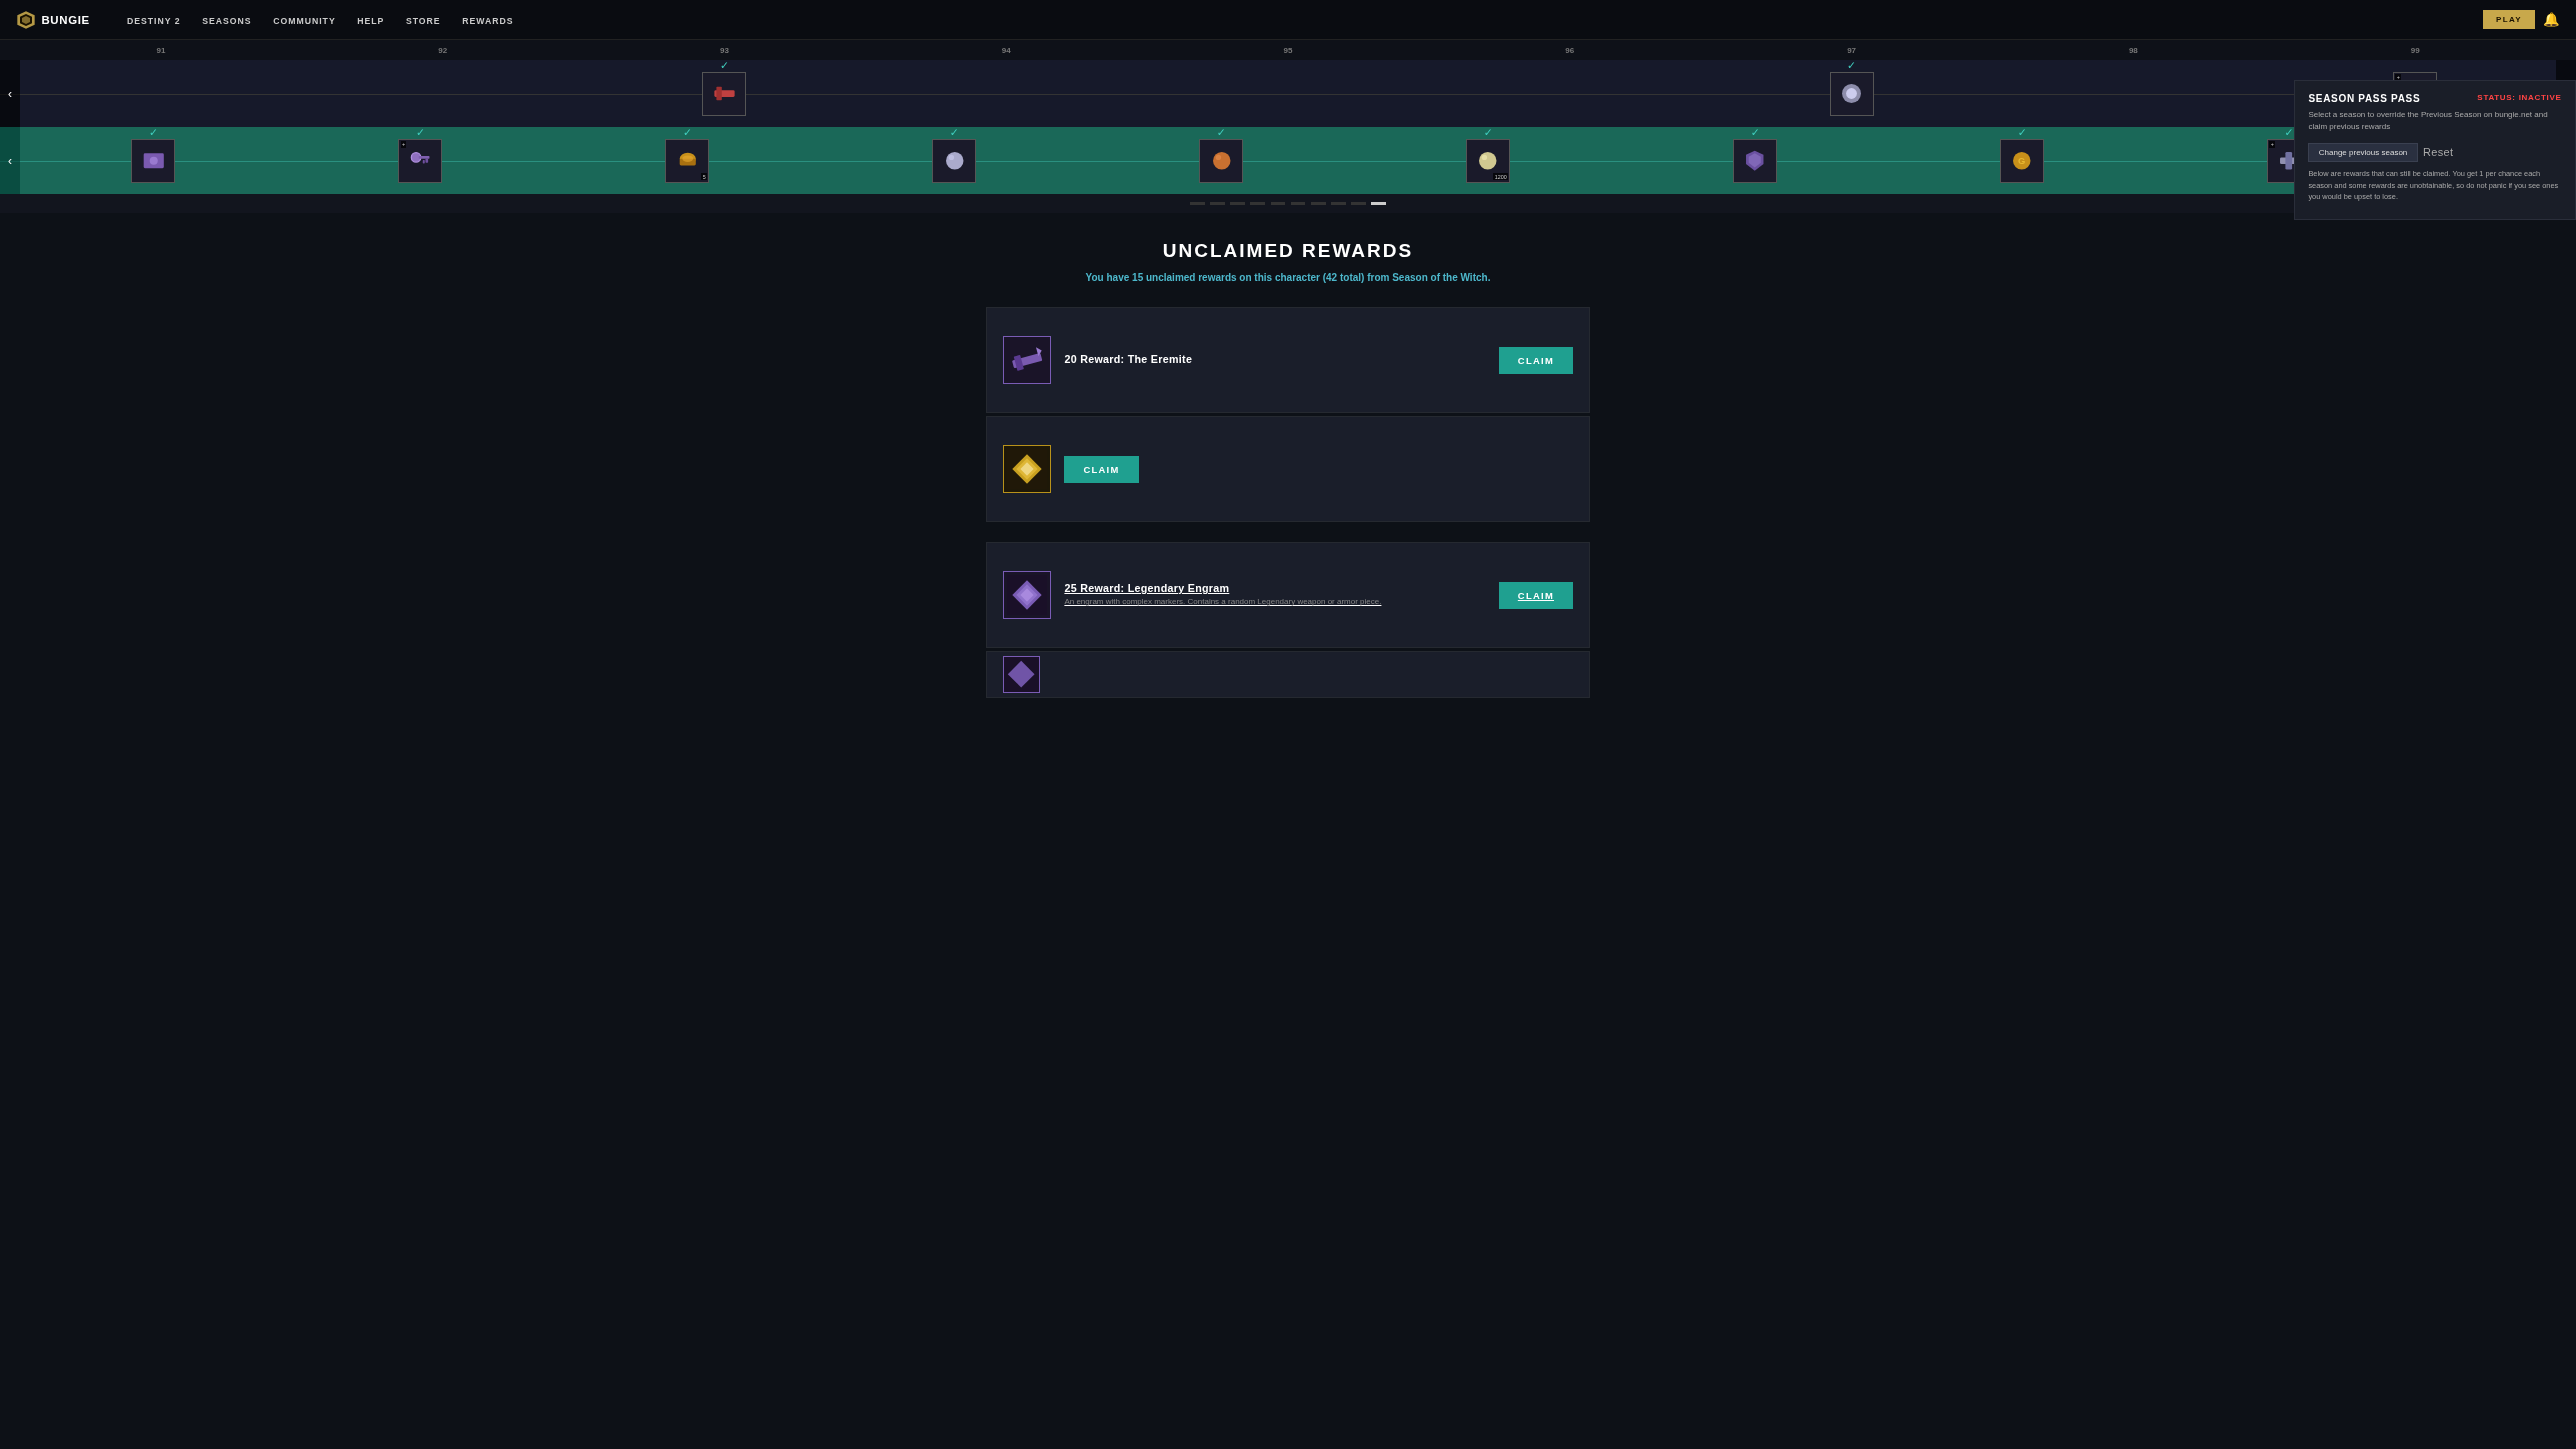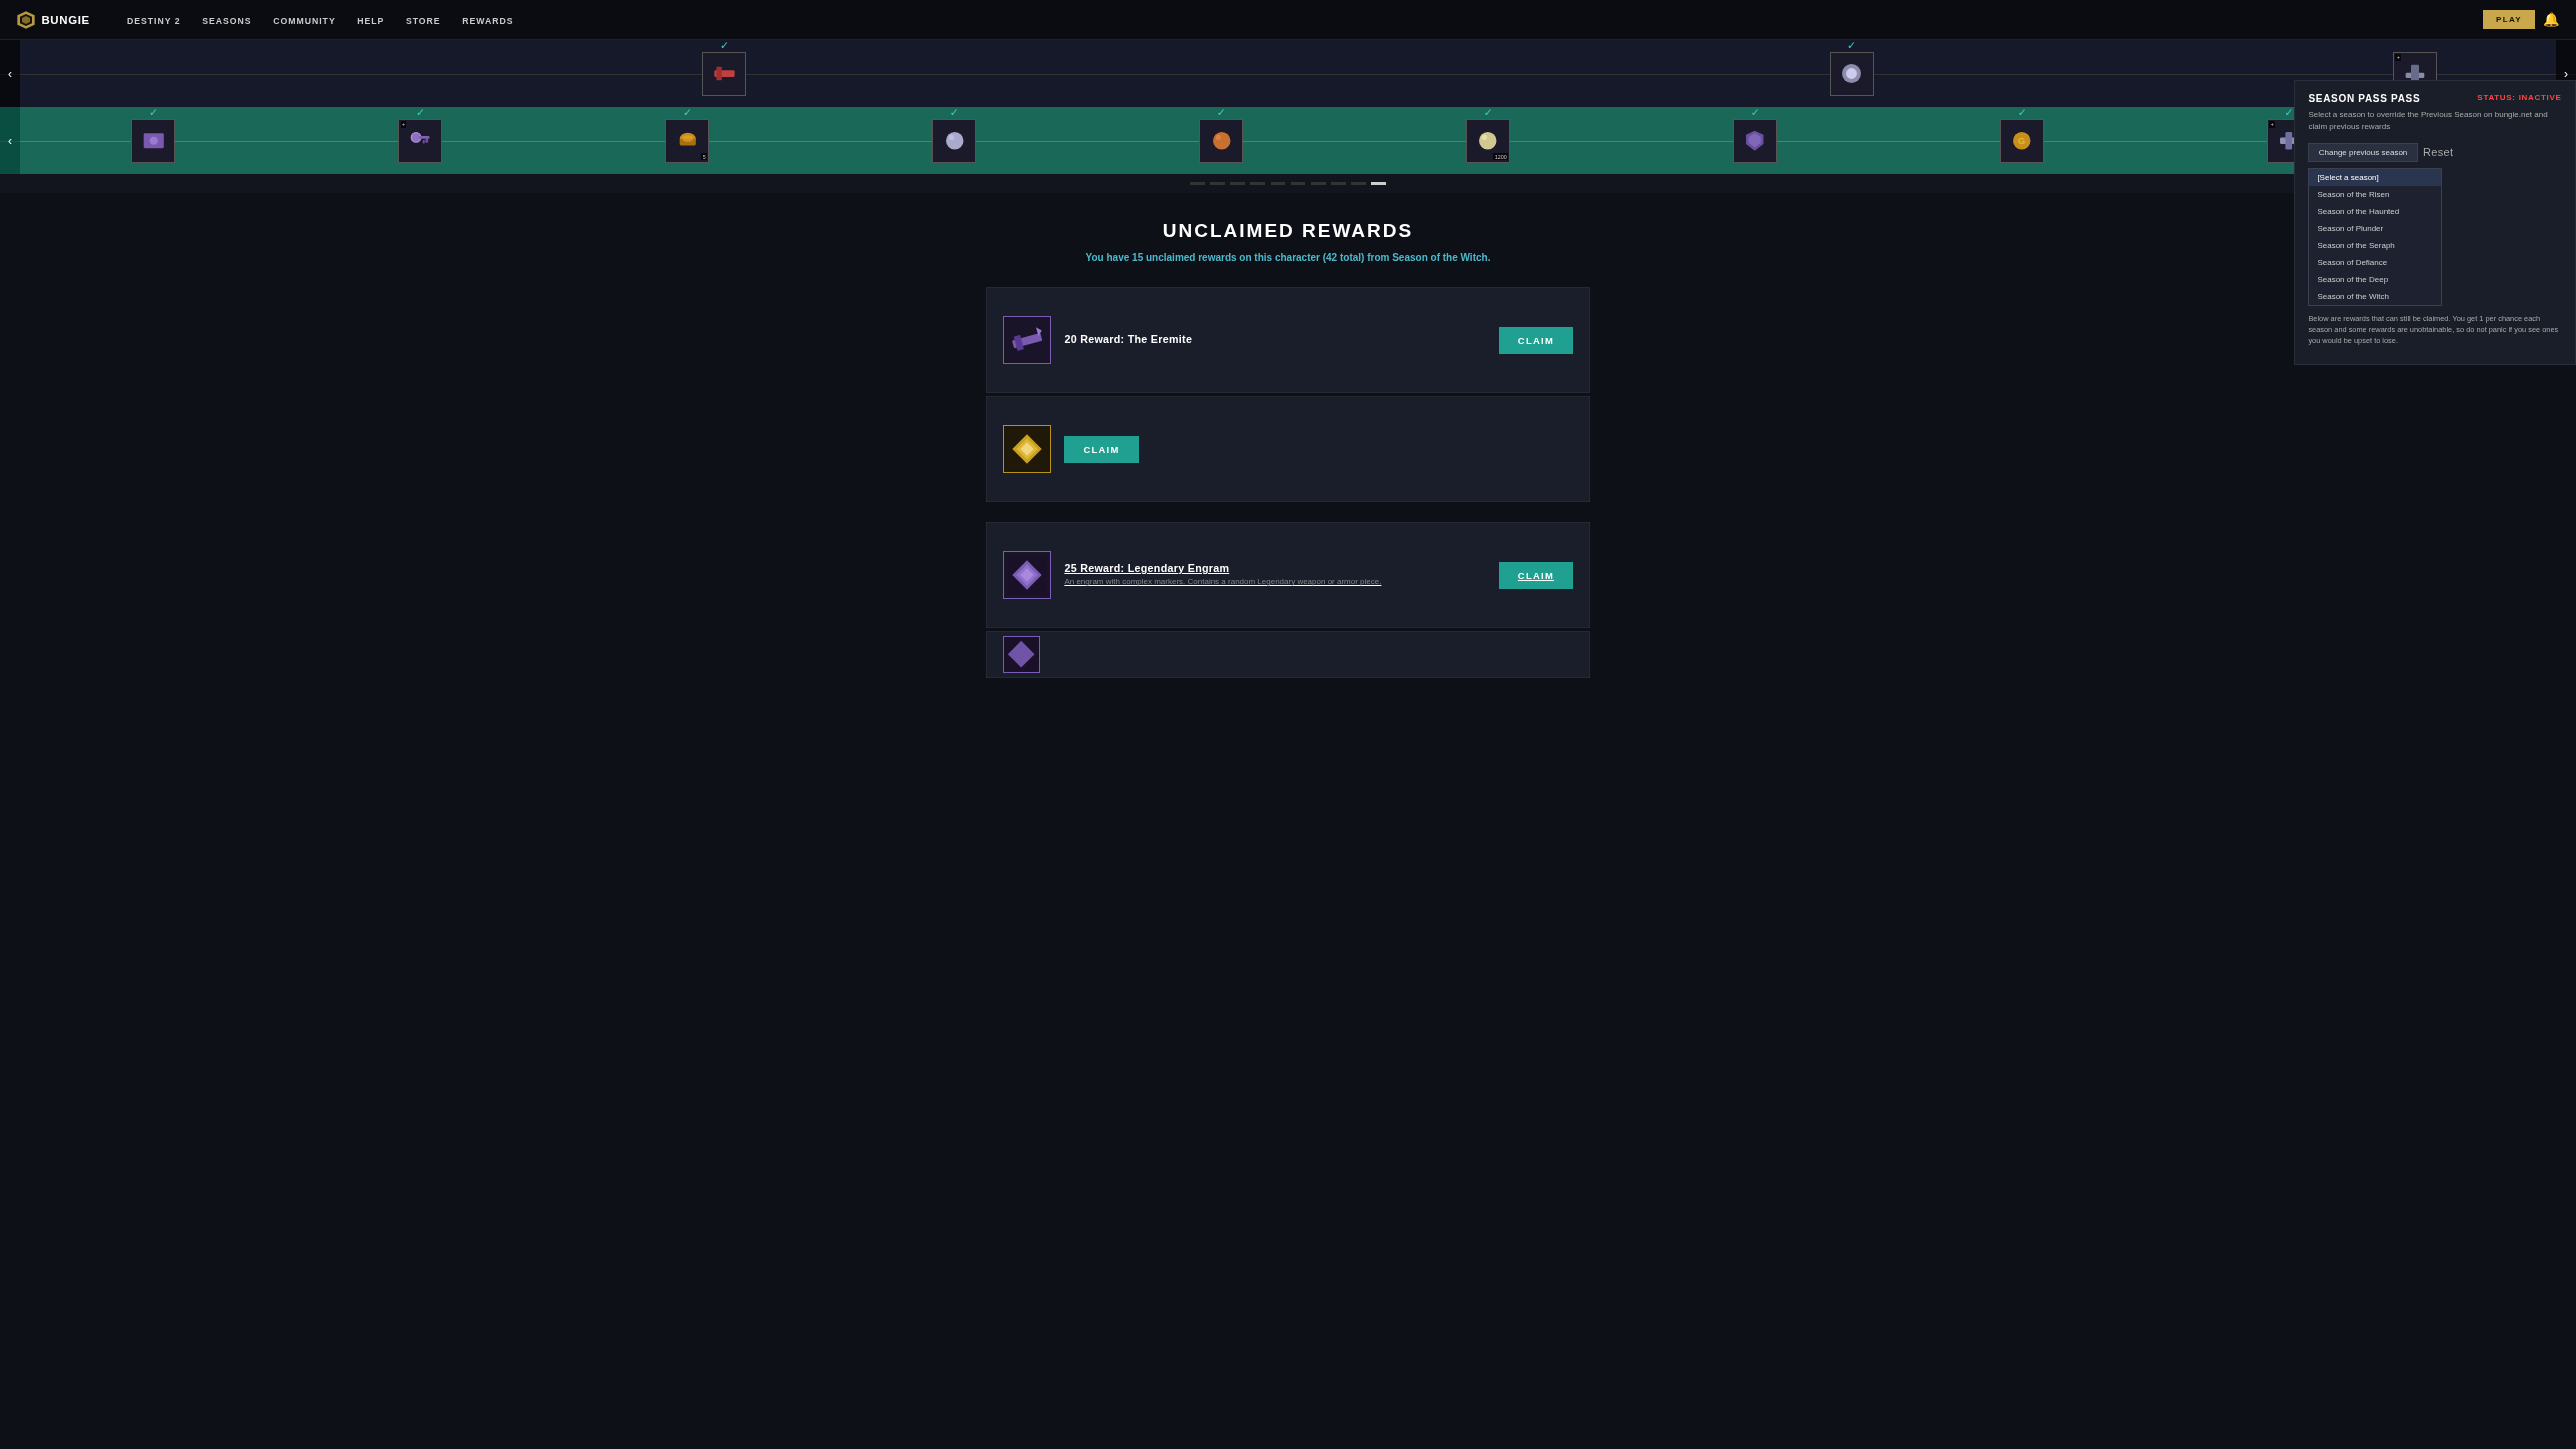--- a/index.html
+++ b/index.html
@@ -404,35 +404,36 @@
   <div class="season-pass-panel">
     <div class="season-pass-header">
       <span class="season-pass-title">Season Pass Pass</span>
       <span class="season-pass-status">Status: INACTIVE</span>
     </div>
     <p class="season-pass-desc">Select a season to override the Previous Season on bungie.net and claim previous rewards</p>
     <div class="season-pass-controls">
       <button class="change-season-btn">Change previous season</button>
       <button class="reset-btn">Reset</button>
     </div>
-    <div class="season-dropdown">
-      <div class="season-dropdown-item selected">[Select a season]</div>
-      <div class="season-dropdown-item">Season of the Risen</div>
-      <div class="season-dropdown-item">Season of the Haunted</div>
-      <div class="season-dropdown-item">Season of Plunder</div>
-      <div class="season-dropdown-item">Season of the Seraph</div>
-      <div class="season-dropdown-item">Season of Defiance</div>
-      <div class="season-dropdown-item">Season of the Deep</div>
-      <div class="season-dropdown-item">Season of the Witch</div>
-    </div>
     <p class="season-pass-desc" style="margin-top:6.7px;font-size:7.4px;">Below are rewards that can still be claimed. You get 1 per chance each season and some rewards are unobtainable, so do not panic if you see ones you would be upset to lose.</p>
   </div>
 
   <div class="track-wrapper">
 
+    <div class="numbers-row">
+      <div class="num-cell">91</div>
+      <div class="num-cell">92</div>
+      <div class="num-cell">93</div>
+      <div class="num-cell">94</div>
+      <div class="num-cell">95</div>
+      <div class="num-cell">96</div>
+      <div class="num-cell">97</div>
+      <div class="num-cell">98</div>
+      <div class="num-cell">99</div>
+    </div>
 
     <div class="premium-row">
       <div class="horizontal-line"></div>
       <button class="track-left-nav">‹</button>
 
       <div class="cell"></div>
 
       <div class="cell"></div>
 
       <div class="cell">

